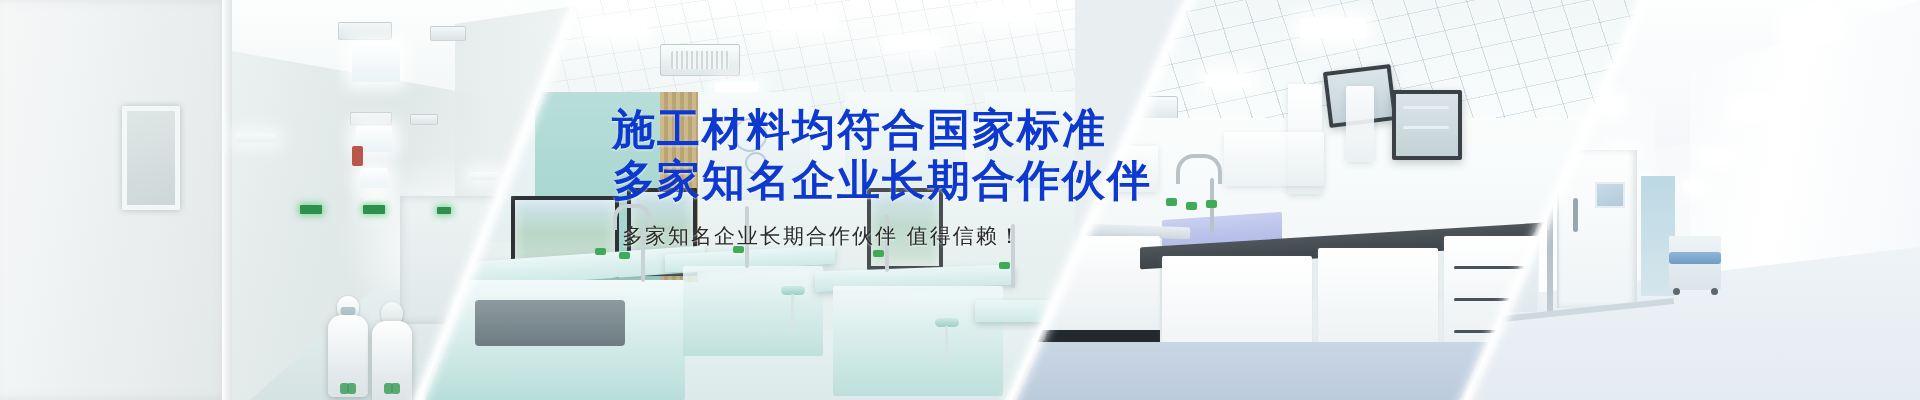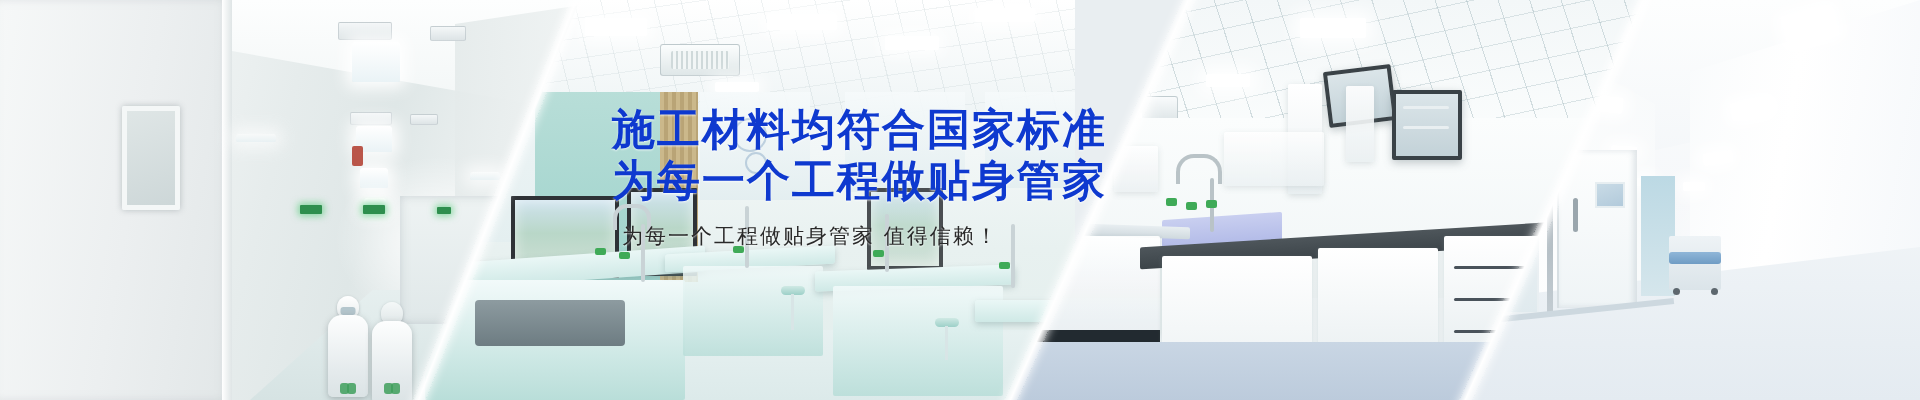--- a/index.html
+++ b/index.html
@@ -559,17 +559,17 @@
       <div class="baseboard"></div>
     </div>
   </div>
 
   <div class="divider d1"></div>
   <div class="divider d2"></div>
   <div class="divider d3"></div>
 
   <div class="copy">
     <p class="headline">施工材料均符合国家标准</p>
-    <p class="headline">为每一个工程做贴身管家</p>
-    <p class="sub">为每一个工程做贴身管家  值得信赖！</p>
+    <p class="headline">多家知名企业长期合作伙伴</p>
+    <p class="sub">多家知名企业长期合作伙伴  值得信赖！</p>
   </div>
 
 </div>
 
 </body></html>

